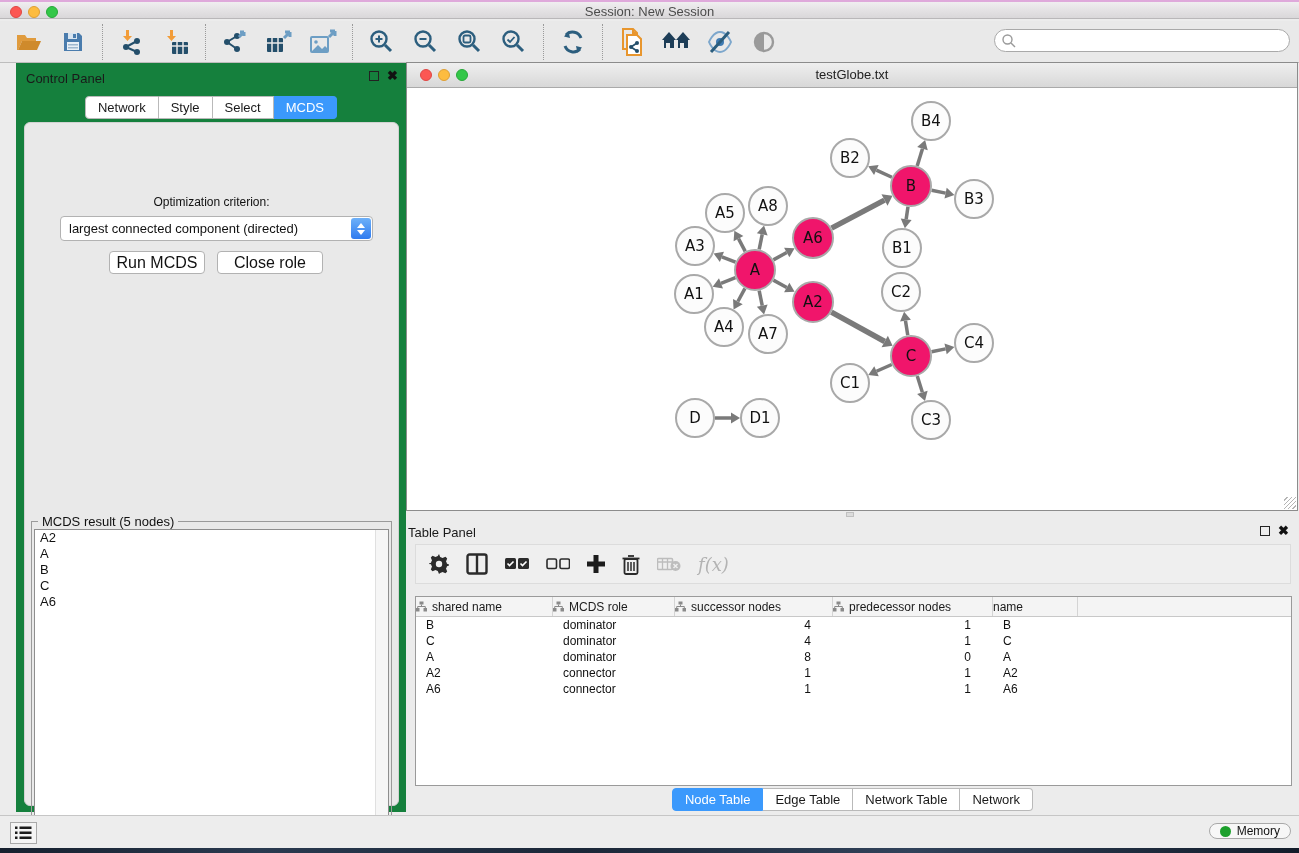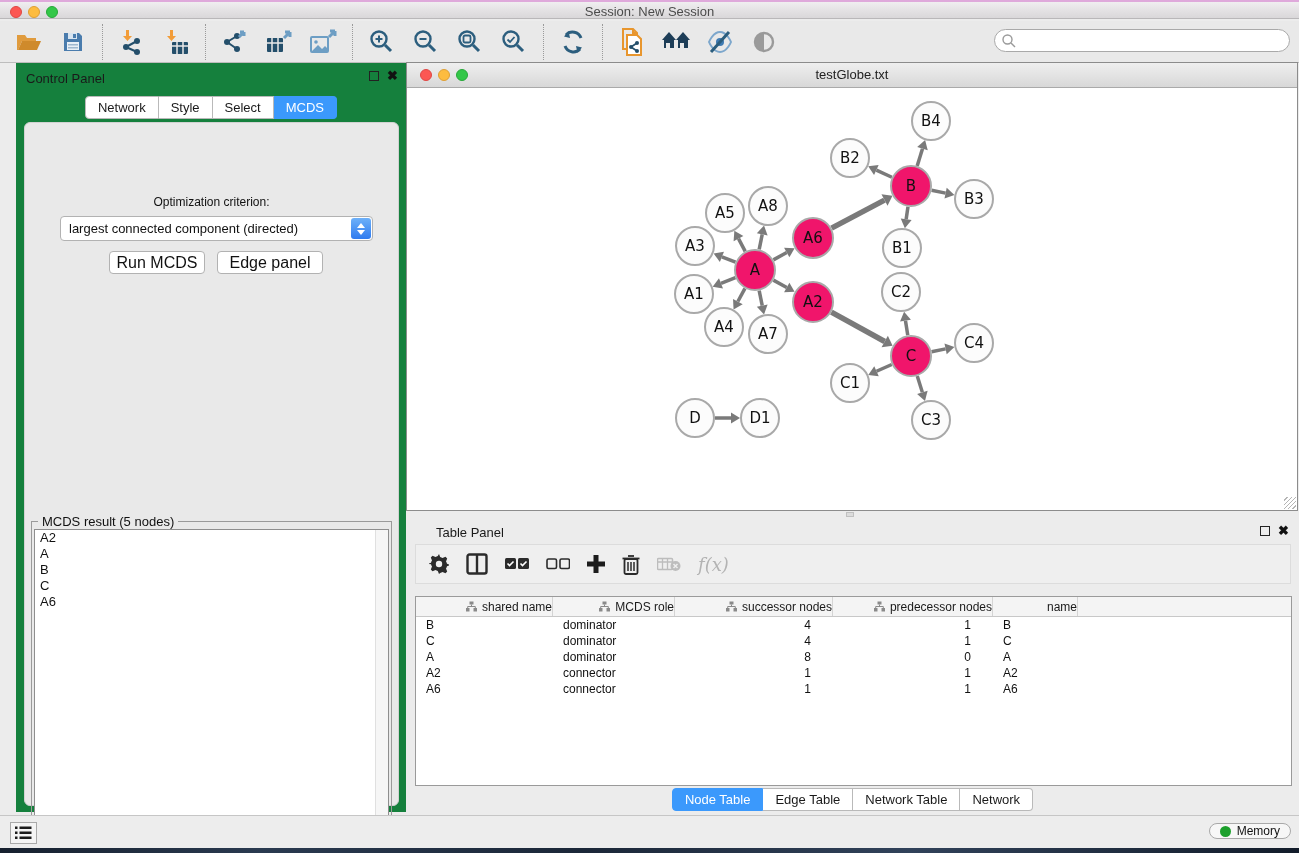--- a/index.html
+++ b/index.html
@@ -82,21 +82,21 @@
 
   
   .tpanel { position:absolute; left:406px; top:518px; width:893px; height:297px; background:#ececec; }
   .tp-toolbar { position:absolute; left:9px; top:26px; width:876px; height:40px; background:#efefef;
     border:1px solid #dcdcdc; display:flex; align-items:center; gap:17px; padding-left:13px; }
   .tp-icon { display:flex; align-items:center; justify-content:center; cursor:pointer; }
   .fx { font-family:"DejaVu Serif", serif; font-style:italic; font-size:18px; color:#b3b3b3; }
 
   .dtable { position:absolute; left:9px; top:78px; width:877px; height:190px; background:#fff; border:1px solid #9a9a9a; }
   .dt-head { display:flex; height:20px; background:#f4f4f4; border-bottom:1px solid #c8c8c8; }
-  .dt-hcell { display:flex; align-items:center; justify-content:flex-end; gap:5px; font-size:12px; color:#1a1a1a;
+  .dt-hcell { display:flex; align-items:center; justify-content:flex-start; gap:5px; font-size:12px; color:#1a1a1a;
     border-right:1px solid #d4d4d4; height:100%; cursor:pointer; }
   .dt-row { display:flex; height:16px; }
   .dt-cell { font-size:12px; color:#111; line-height:16px; white-space:nowrap; overflow:hidden; }
 
   .tp-tabs { position:absolute; left:0; width:100%; top:270px; display:flex; justify-content:center; }
   .tp-tab { font-size:13px; padding:3px 12px; background:#fff; border:1px solid #b9b9b9; border-left:none; color:#1a1a1a; cursor:pointer; }
   .tp-tab:first-child { border-left:1px solid #b9b9b9; border-radius:4px 0 0 4px; }
   .tp-tab:last-child { border-radius:0 4px 4px 0; }
   .tp-tab.active { background:#3b99fc; border-color:#3b99fc; color:#fff;text-align:center; }
 
@@ -303,21 +303,21 @@
         <span class="dd-step">
           <svg width="8" height="5" viewBox="0 0 8 5">
               <path d="M0 5L4 0l4 5z" fill="#fff"></path>
             </svg>
           <svg width="8" height="5" viewBox="0 0 8 5">
               <path d="M0 0l4 5 4-5z" fill="#fff"></path>
             </svg>
         </span>
       </div>
       <div class="cp-btn btn-run">Run MCDS</div>
-      <div class="cp-btn btn-close">Edge panel</div>
+      <div class="cp-btn btn-close">Close role</div>
       <div class="groupbox">
         <span class="gb-title">MCDS result (5 nodes)</span>
         <div class="gb-list" id="mcds-list">
             <div class="gb-item">A2</div>
             <div class="gb-item">A</div>
             <div class="gb-item">B</div>
             <div class="gb-item">C</div>
             <div class="gb-item">A6</div>
             <div class="gb-scroll"></div>
           </div>
@@ -459,21 +459,21 @@
         </svg>
     </div>
     <div class="resize-grip"></div>
   </div>
 
   <div class="hsplit">
       <div class="hgrip"></div>
     </div>
 
   <div class="tpanel">
-    <div class="panel-head" style="left:30px; top:7px;">Table Panel</div>
+    <div class="panel-head" style="left:2px; top:7px;">Table Panel</div>
     <div class="panel-btns" style="right:10px; top:8px;">
       <span class="float-btn"></span>
       <span class="close-btn">✖</span>
     </div>
 
     <div class="tp-toolbar">
       <span class="tp-icon">
         <svg width="20" height="20" viewBox="0 0 20 20">
             <path d="M10 0l1.2 3a7 7 0 0 1 2.3 1l3-1.2 1.7 1.7-1.2 3a7 7 0 0 1 1 2.3l3 1.2v0l-3 1.2a7 7 0 0 1-1 2.3l1.2 3-1.7 1.7-3-1.2a7 7 0 0 1-2.3 1L10 20l-1.2-3a7 7 0 0 1-2.3-1l-3 1.2-1.7-1.7 1.2-3a7 7 0 0 1-1-2.3L-1 10l3-1.2a7 7 0 0 1 1-2.3L1.8 3.5 3.5 1.8l3 1.2a7 7 0 0 1 2.3-1z" fill="#2b2b2b"></path>
             <circle cx="10" cy="10" r="3.2" fill="#efefef"></circle>

